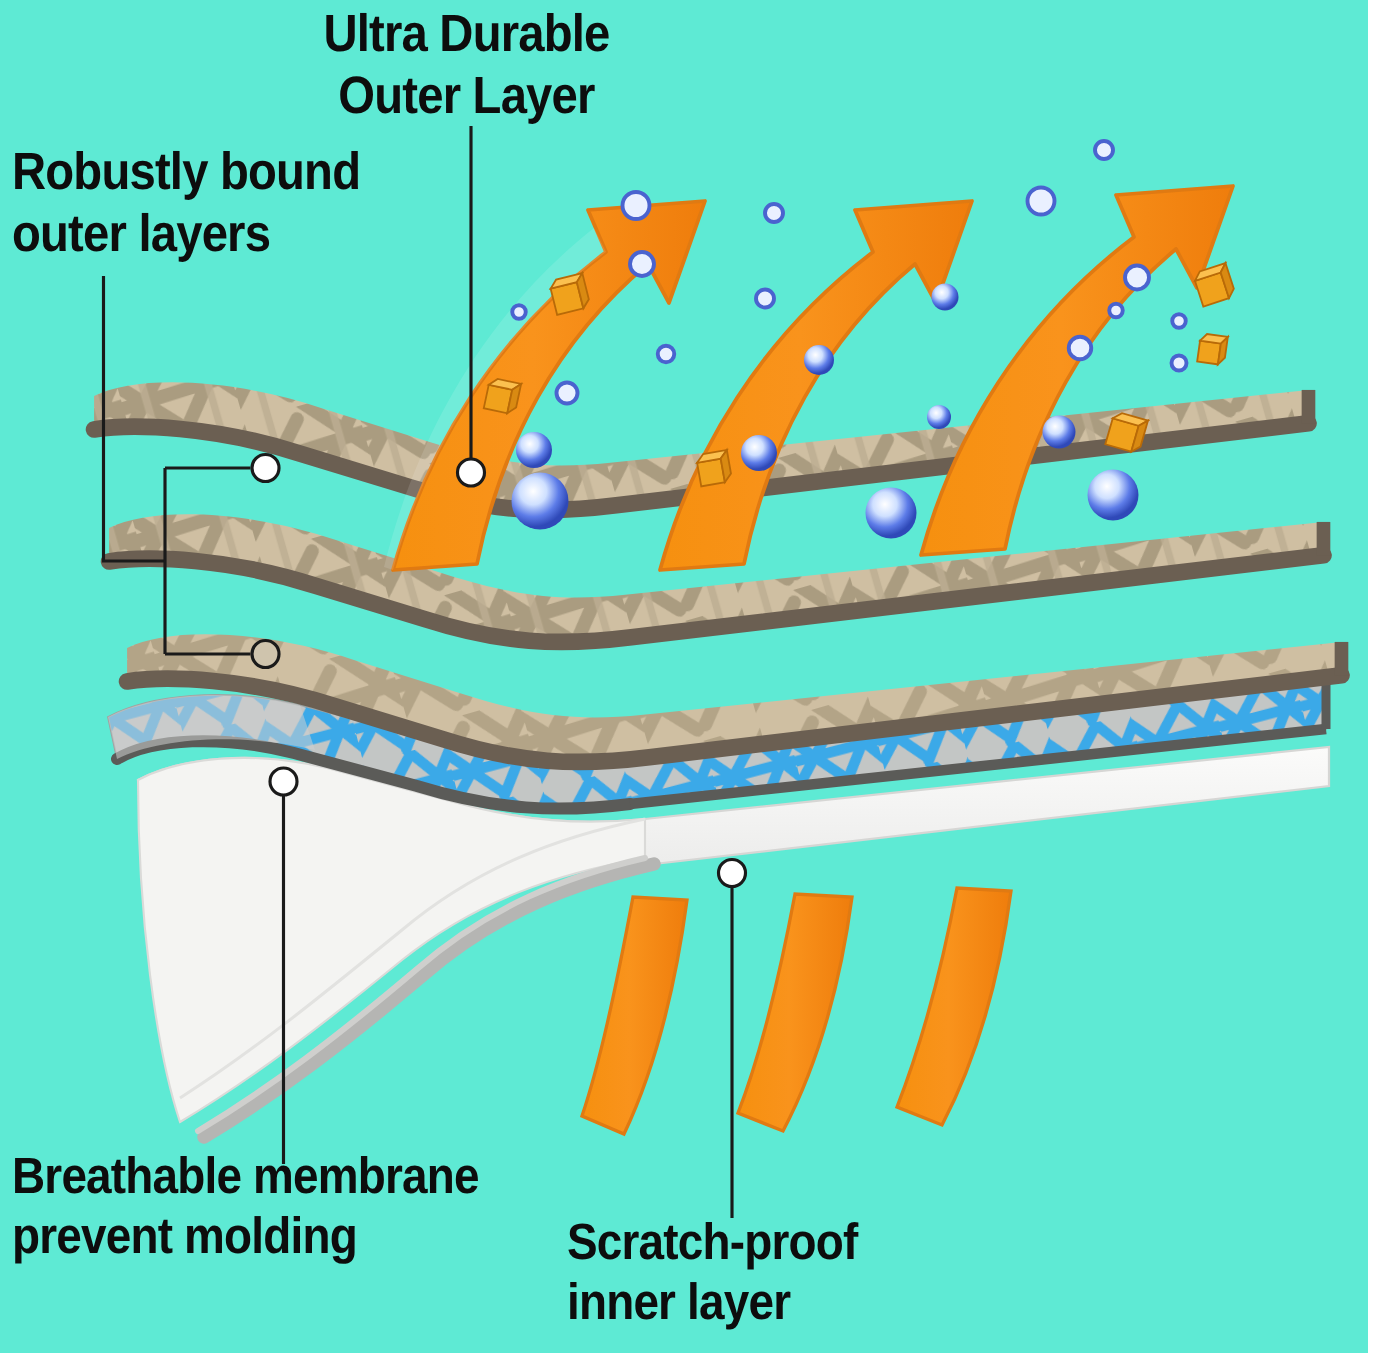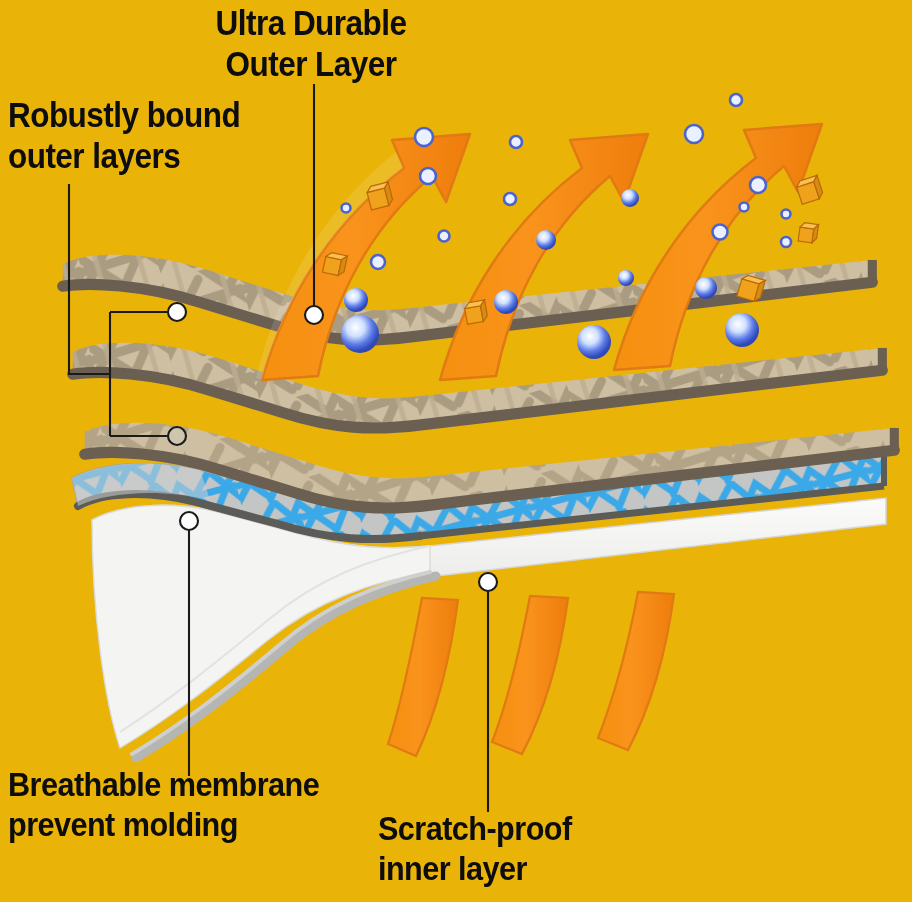--- a/index.html
+++ b/index.html
@@ -1,18 +1,18 @@
 <!DOCTYPE html>
 <html><head>
 <meta charset="utf-8">
 <style>
   html,body{margin:0;padding:0;background:#ffffff;}
   body{width:916px;height:902px;overflow:hidden;
        font-family:"Liberation Sans","DejaVu Sans",sans-serif;}
-  #stage{position:relative;width:912px;height:902px;background:#eab308;}
+  #stage{position:relative;width:912px;height:902px;background:#5eead4;}
   #art{position:absolute;left:0;top:0;width:916px;height:902px;}
   .lbl{position:absolute;color:#0d0d0d;font-weight:bold;
        font-family:"Liberation Sans","DejaVu Sans",sans-serif;
        line-height:1.18;letter-spacing:-0.6px;
        transform:scaleX(0.90);transform-origin:left top;
        white-space:pre;}
   #lbl-ultra{left:205px;top:2px;font-size:35px;text-align:center;transform-origin:center top;}
   #lbl-robust{left:8px;top:94px;font-size:35px;}
   #lbl-breath{left:8px;top:764px;font-size:34px;}
   #lbl-scratch{left:378px;top:808px;font-size:34px;}

